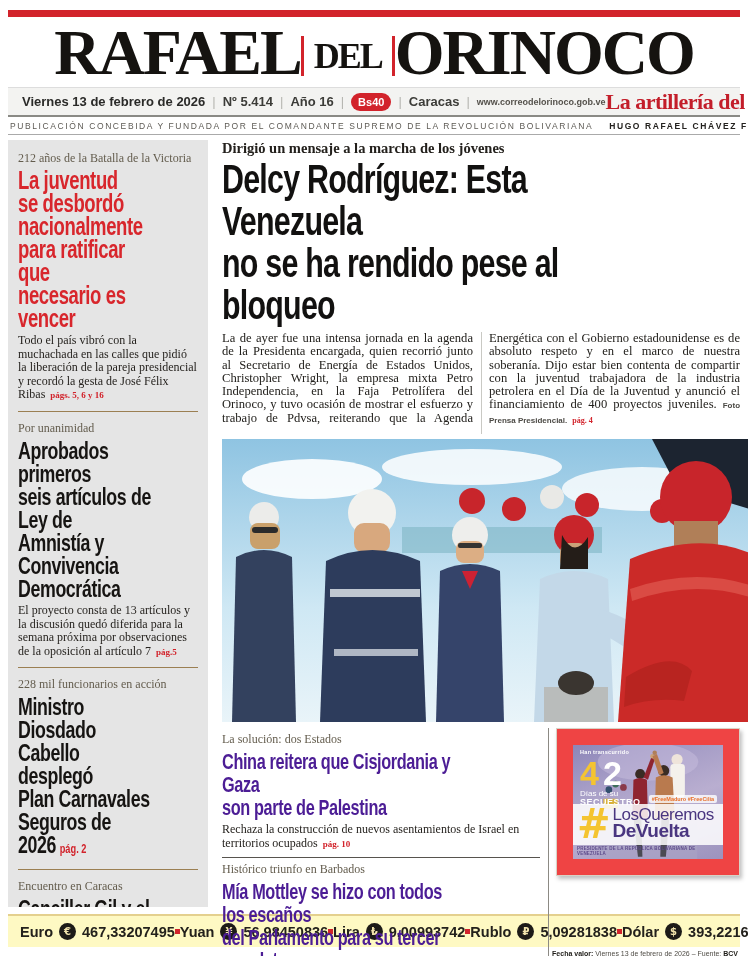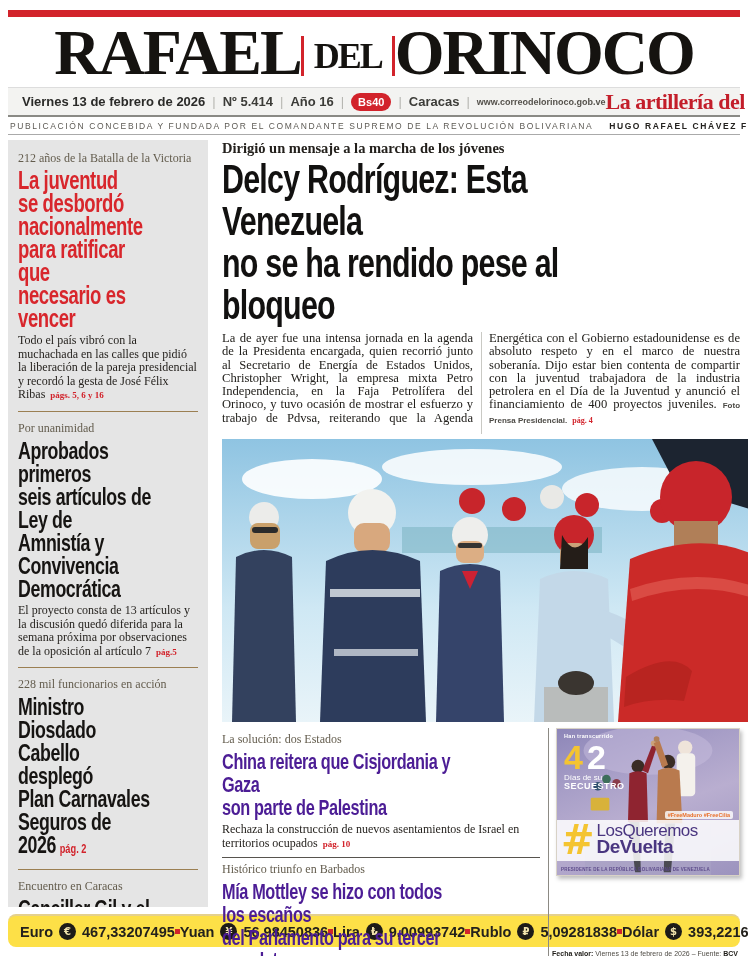--- a/index.html
+++ b/index.html
@@ -54,36 +54,36 @@
   .lower { display:flex; margin-top:6px; }
   .stories { flex:1; padding-right:8px; min-width:0; }
   .story { padding:4px 0 6px; border-bottom:1px solid #57544e; }
   .story:last-child { border-bottom:none; }
   .st-hl { font-weight:bold; font-size:22px; line-height:23px; letter-spacing:-0.5px; color:#4c1d95; }
   .st-body { font-family:"Liberation Serif",serif; font-size:12px; line-height:13.5px; color:#26231f; margin-top:4px; }
   .st-body .pag, .sb-body .pag { font-size:9px; }
 
   
   .poster { width:192px; flex-shrink:0; border-left:1px solid #8c8a84; padding-left:7px; }
-  .poster-frame { width:184px; height:148px; background:#d946ef; border:1px solid #d8d2c6; box-shadow:2px 3px 4px rgba(0,0,0,.25); padding:0; }
+  .poster-frame { width:184px; height:148px; background:#ef4444; border:1px solid #d8d2c6; box-shadow:2px 3px 4px rgba(0,0,0,.25); padding:16px; }
   .poster-inner { position:relative; width:100%; height:100%; background:linear-gradient(160deg,#8d86b8 0%, #a79ec7 30%, #b9aed0 55%, #9c93be 100%); overflow:hidden; }
   .poster-days { position:absolute; top:5px; left:7px; color:#fff; line-height:1; }
   .poster-days .tiny { font-size:5.5px; font-weight:bold; letter-spacing:.3px; display:block; }
   .poster-days .num { font-size:34px; font-weight:bold; letter-spacing:4px; }
   .poster-days .n4 { color:#f4c431; } .poster-days .n2 { color:#fff; }
   .poster-days .lbl { font-size:8px; display:block; } .poster-days .lbl2 { font-size:9px; font-weight:bold; display:block; letter-spacing:.5px; }
   .poster-band { position:absolute; left:0; right:0; bottom:14px; background:rgba(255,255,255,.85); padding:3px 6px 4px 4px; }
   .hashtags-small { position:absolute; top:-9px; right:6px; font-size:5.5px; font-weight:bold; color:#e8702a; background:rgba(255,255,255,.8); padding:1px 3px; border-radius:2px; }
   .hash-big { float:left; font-size:40px; line-height:34px; font-weight:bold; color:#f4c431; margin-right:2px; font-family:"DejaVu Sans",sans-serif; }
   .ht1 { font-size:17px; font-weight:normal; color:#4a3680; letter-spacing:-0.5px; line-height:15px; }
   .ht2 { font-size:19px; font-weight:bold; color:#4a3680; letter-spacing:-0.5px; line-height:17px; }
   .poster-foot { position:absolute; left:4px; right:4px; bottom:3px; font-size:4.5px; color:#5c4a8a; font-weight:bold; letter-spacing:.2px; }
 
   
-  .ticker { background:#fde047; border-top:2px solid #e4d08e; margin-top:7px; height:33px; display:flex; align-items:center; justify-content:space-between; padding:0 12px;border-radius:8px; }
+  .ticker { background:#fef9c3; border-top:2px solid #e4d08e; margin-top:7px; height:33px; display:flex; align-items:center; justify-content:space-between; padding:0 12px; }
   .tk-item { display:flex; align-items:center; gap:6px; font-size:14.5px; font-weight:bold; color:#23211c; white-space:nowrap; }
   .tk-sym { width:17px; height:17px; border-radius:50%; background:#1d1b18; color:#f2e4ad; font-size:10px; font-weight:bold; display:flex; align-items:center; justify-content:center; font-family:"DejaVu Sans",sans-serif; }
   .tk-sep { width:5px; height:5px; background:#d2232b; flex-shrink:0; }
   .valnote { text-align:right; font-size:7px; color:#4f4c45; padding:3px 2px 0; }
   .valnote b { color:#1d1b16; }
 </style>
 </head>
 <body>
 
 <div class="page">

